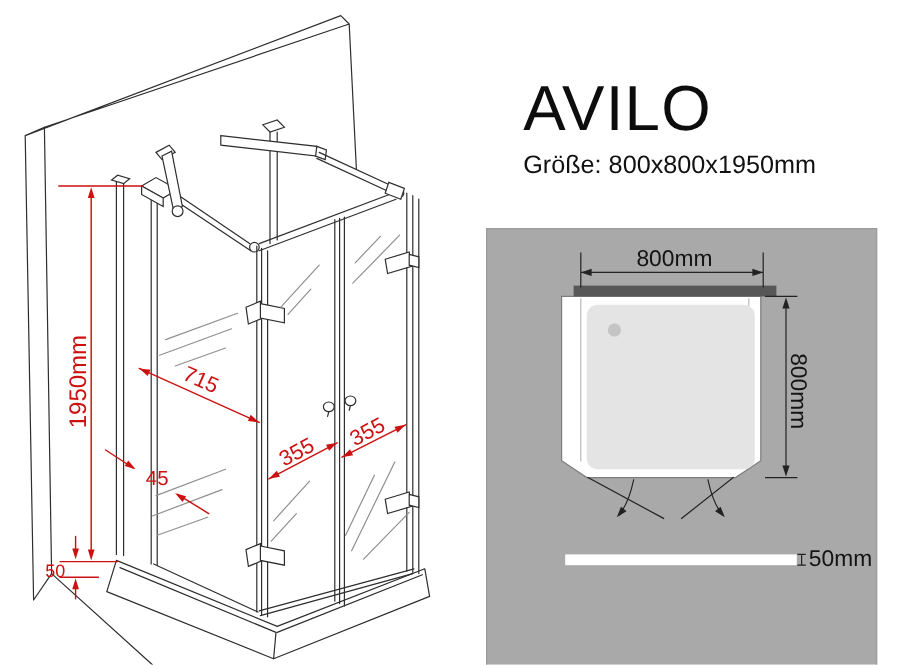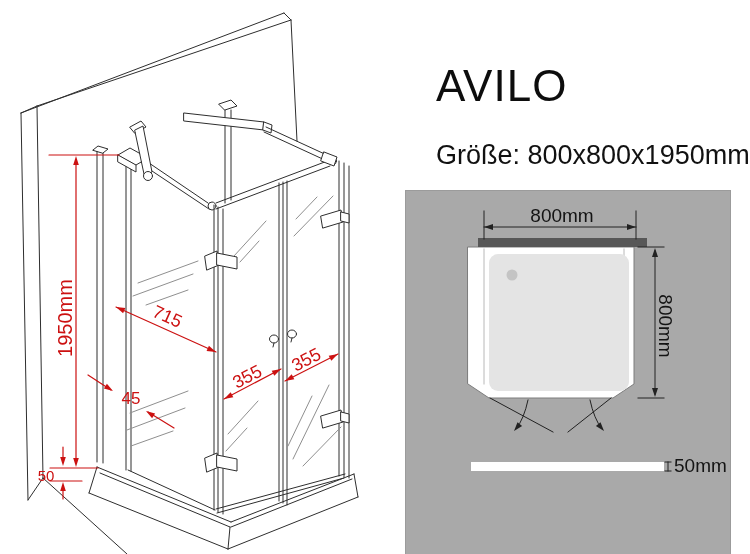--- a/index.html
+++ b/index.html
@@ -2,22 +2,22 @@
 <html><head>
 <meta charset="utf-8">
 <style>
   html,body{margin:0;padding:0;background:#ffffff;}
   .stage{
     position:relative;width:750px;height:554px;background:#ffffff;overflow:hidden;
     font-family:"Liberation Sans",sans-serif;
   }
   .side-view{position:absolute;left:0;top:0;}
   .title-block{position:absolute;left:436px;top:64px;color:#0d0d0d;}
-  .product-title{font-size:44px;line-height:1.0;font-weight:400;letter-spacing:1px;color:#0d0d0d;}
-  .product-size{margin-top:32px;font-size:27px;font-weight:400;color:#111111;}
+  .product-title{font-size:53px;line-height:1.0;font-weight:400;letter-spacing:1px;color:#0d0d0d;}
+  .product-size{margin-top:9px;font-size:21px;font-weight:400;color:#111111;}
   .panel{
     position:absolute;left:405px;top:190px;width:326px;height:369px;
     background:#a9a9a9;border:1px solid #9b9b9b;box-sizing:border-box;
   }
   .panel svg{position:absolute;left:0;top:0;}
   svg text{font-family:"Liberation Sans",sans-serif;}
   .redtext{fill:#cc1111;}
   .blktext{fill:#141414;}
 </style>
 </head>

